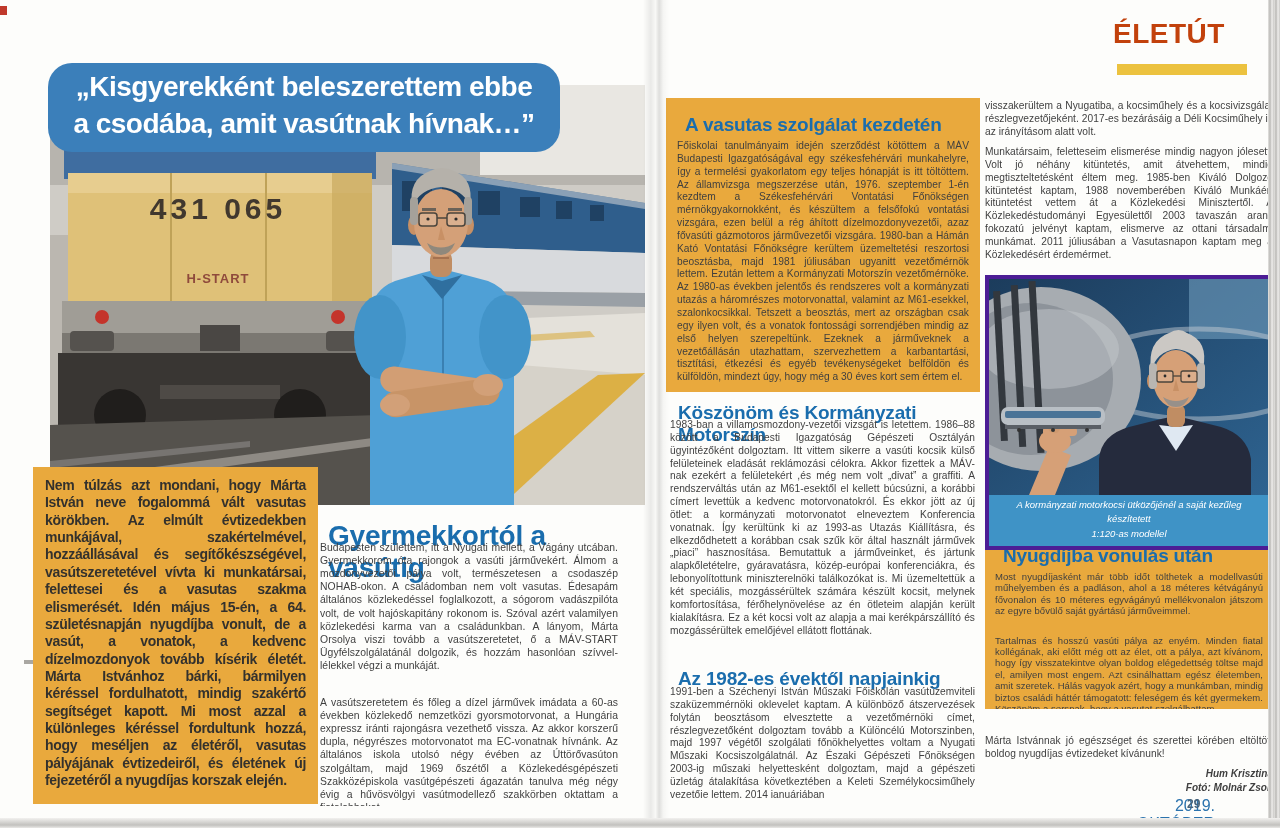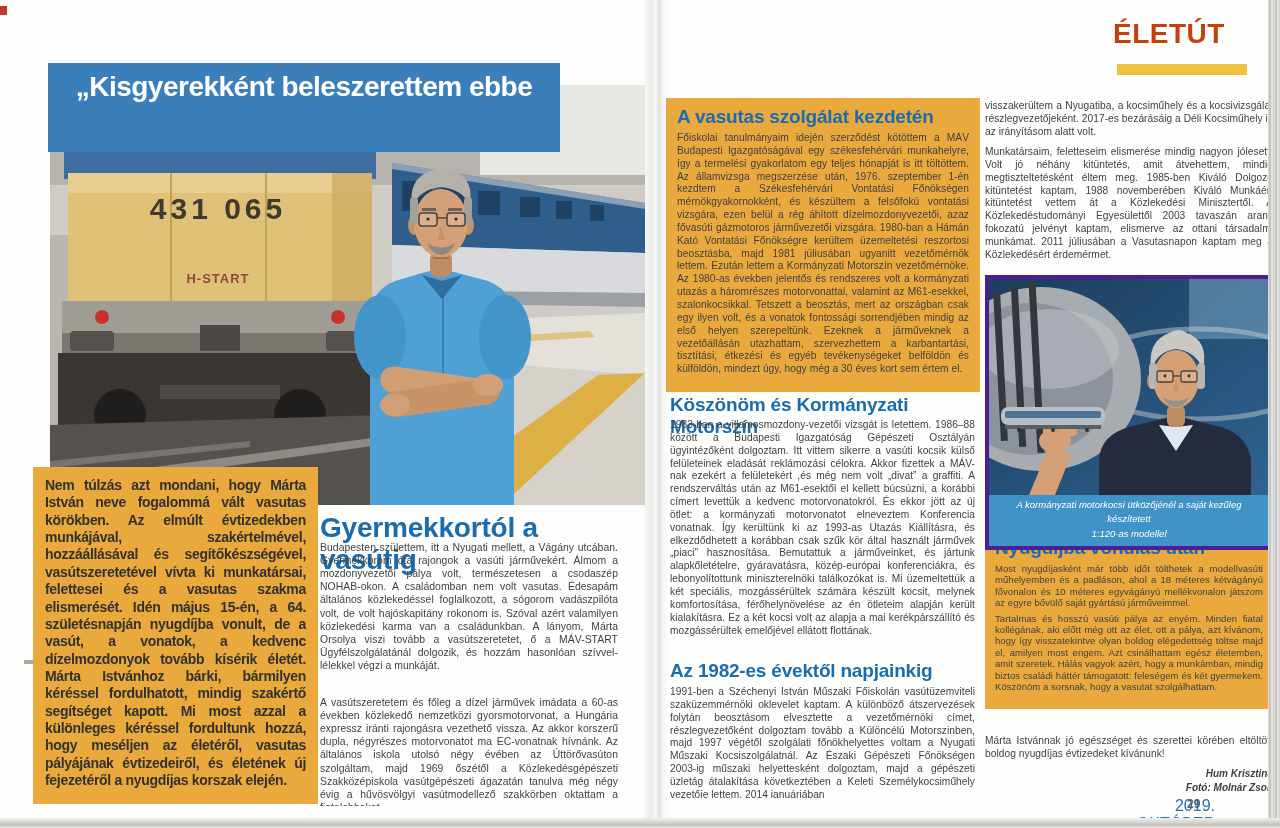--- a/index.html
+++ b/index.html
@@ -2,25 +2,25 @@
 <html><head>
 <meta charset="utf-8">
 <style>
   html,body{margin:0;padding:0;}
   body{width:1280px;height:828px;background:#ffffff;position:relative;overflow:hidden;
        font-family:"Liberation Sans",sans-serif;}
   .abs{position:absolute;}
   .page{background:#fdfdfb;}
   .body-text{font-size:10.2px;line-height:1.26;color:#3f3f3f;text-align:justify;
              letter-spacing:0.05px;margin:0;overflow:hidden;}
-  .sec-heading{font-weight:bold;color:#1a6dad;font-size:19px;letter-spacing:-0.2px;margin:0;}
+  .sec-heading{font-weight:bold;color:#1a6dad;font-size:19px;letter-spacing:-0.2px;margin:8px;}
   
   .headline-box{left:48px;top:63px;width:512px;height:89px;background:#3b7fba;z-index:3;
                 color:#ffffff;font-weight:bold;font-size:28px;line-height:1.32;text-align:center;
-                padding-top:6px;box-sizing:border-box;letter-spacing:-0.5px;}
+                padding-top:6px;box-sizing:border-box;letter-spacing:-0.5px;border-radius:24px;}
   .hero-photo{left:50px;top:85px;width:709px;height:420px;z-index:1;overflow:hidden;}
   .intro-box{left:33px;top:467px;width:285px;height:337px;background:#e9a93d;z-index:2;
              box-sizing:border-box;padding:10px 12px;overflow:hidden;}
   .intro-text{font-size:14px;line-height:1.24;font-weight:bold;color:#33312d;
               text-align:justify;letter-spacing:-0.3px;margin:0;}
   .mid-col{left:320px;width:298px;}
   .footer-gray{color:#9a9a9a;font-size:10px;letter-spacing:0.5px;}
   
   .kicker{left:1113px;top:18px;font-size:28px;font-weight:bold;color:#c2410c;letter-spacing:0.5px;}
   .kicker-bar{left:1117px;top:64px;width:130px;height:11px;background:#ecc23f;}
@@ -45,20 +45,21 @@
   .scan-mark-red{left:0;top:6px;width:7px;height:9px;background:#c0392b;z-index:7;}
   .scan-mark-dash{left:24px;top:660px;width:9px;height:4px;background:#a9a7a2;z-index:7;}
 </style>
 </head>
 <body>
 
 <div class="abs page" style="left:0;top:0;width:655px;height:820px;">
 
   <div class="abs headline-box">
     <div>„Kisgyerekként beleszerettem ebbe</div>
+    <div>a csodába, amit vasútnak hívnak…”</div>
   </div>
 
   <div class="abs hero-photo">
     <svg width="595" height="420" viewBox="0 0 595 420">
       <rect width="595" height="420" fill="#cfccc6"></rect>
       <rect x="0" y="0" width="595" height="100" fill="#b7b4ae"></rect>
       <rect x="0" y="0" width="240" height="46" fill="#8f8c86" opacity="0.7"></rect>
       <rect x="430" y="0" width="165" height="90" fill="#e9e7e2"></rect>
       <rect x="0" y="150" width="45" height="190" fill="#b5b1aa" opacity="0.8"></rect>
 
@@ -231,21 +232,21 @@
     </g>
   </svg>
   <div class="photo-caption">
     <div>A kormányzati motorkocsi ütközőjénél a saját kezűleg készítetett</div>
     <div>1:120-as modellel</div>
   </div>
 </div>
 
 <div class="abs orange-block retire-box">
   <h2 class="sec-heading" style="margin-bottom:4px;">Nyugdíjba vonulás után</h2>
-  <p class="body-text retire-text" style="margin-bottom:4px;">Most nyugdíjasként már több időt tölthetek a modellvasúti műhelyemben és a padláson, ahol a 18 méteres kétvágányú fővonalon és 10 méteres egyvágányú mellékvonalon játszom az egyre bővülő saját gyártású járműveimmel.</p>
+  <p class="body-text retire-text" style="margin-bottom:18px;">Most nyugdíjasként már több időt tölthetek a modellvasúti műhelyemben és a padláson, ahol a 18 méteres kétvágányú fővonalon és 10 méteres egyvágányú mellékvonalon játszom az egyre bővülő saját gyártású járműveimmel.</p>
   <p class="body-text retire-text">Tartalmas és hosszú vasúti pálya az enyém. Minden fiatal kollégának, aki előtt még ott az élet, ott a pálya, azt kívánom, hogy így visszatekintve olyan boldog elégedettség töltse majd el, amilyen most engem. Azt csinálhattam egész életemben, amit szeretek. Hálás vagyok azért, hogy a munkámban, mindig biztos családi háttér támogatott: feleségem és két gyermekem. Köszönöm a sorsnak, hogy a vasutat szolgálhattam.</p>
 </div>
 
 <p class="abs col2 body-text" style="top:735px;height:30px;">Márta Istvánnak jó egészséget és szerettei körében eltöltött boldog nyugdíjas évtizedeket kívánunk!</p>
 <div class="abs col2 credits" style="top:768px;">Hum Krisztina</div>
 <div class="abs col2 credits" style="top:782px;">Fotó: Molnár Zsolt</div>
 
 <div class="abs" style="left:1100px;top:797px;width:115px;text-align:right;font-size:16px;font-weight:normal;color:#2a72ad;">2019. OKTÓBER</div>
 <div class="abs" style="left:1187px;top:797px;font-size:12px;font-weight:bold;color:#47637a;">29</div>
 

